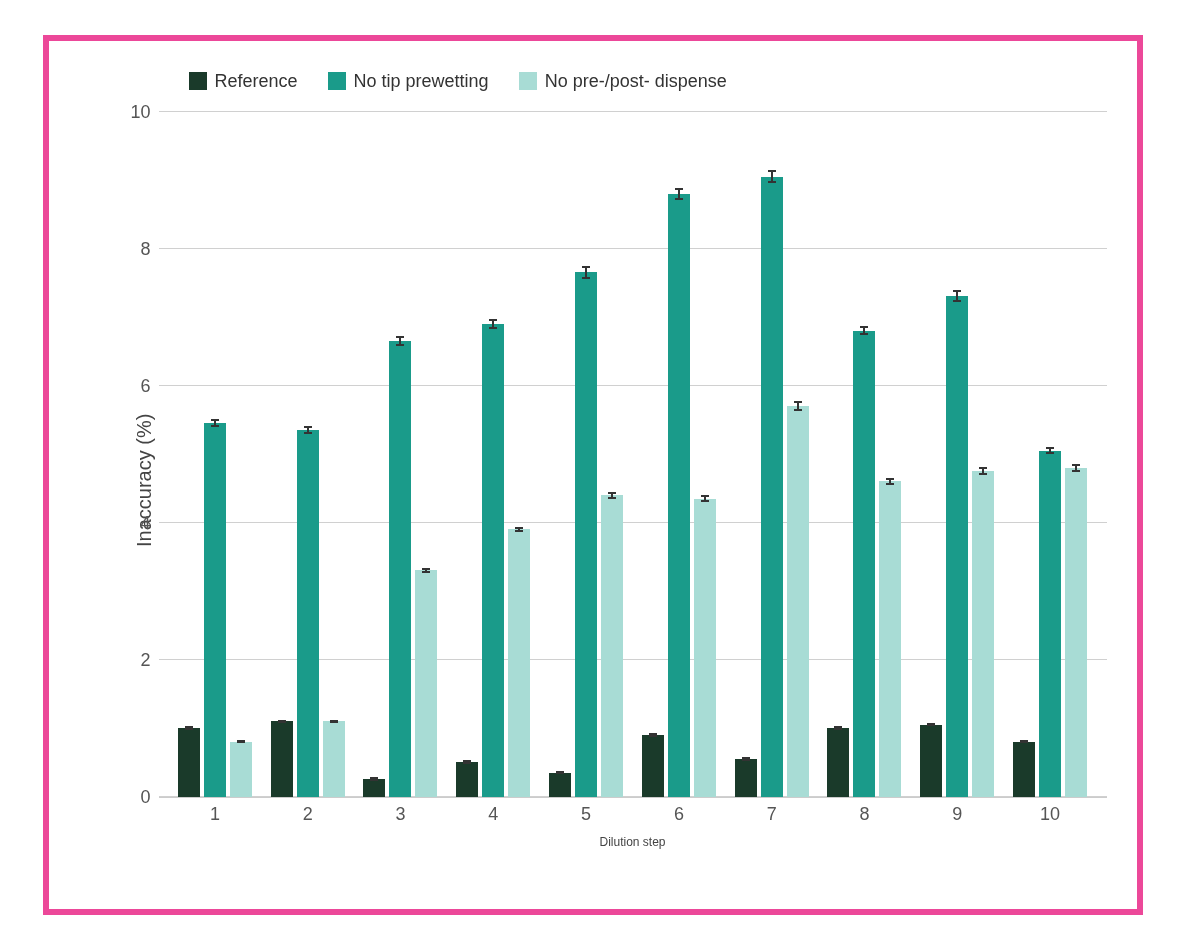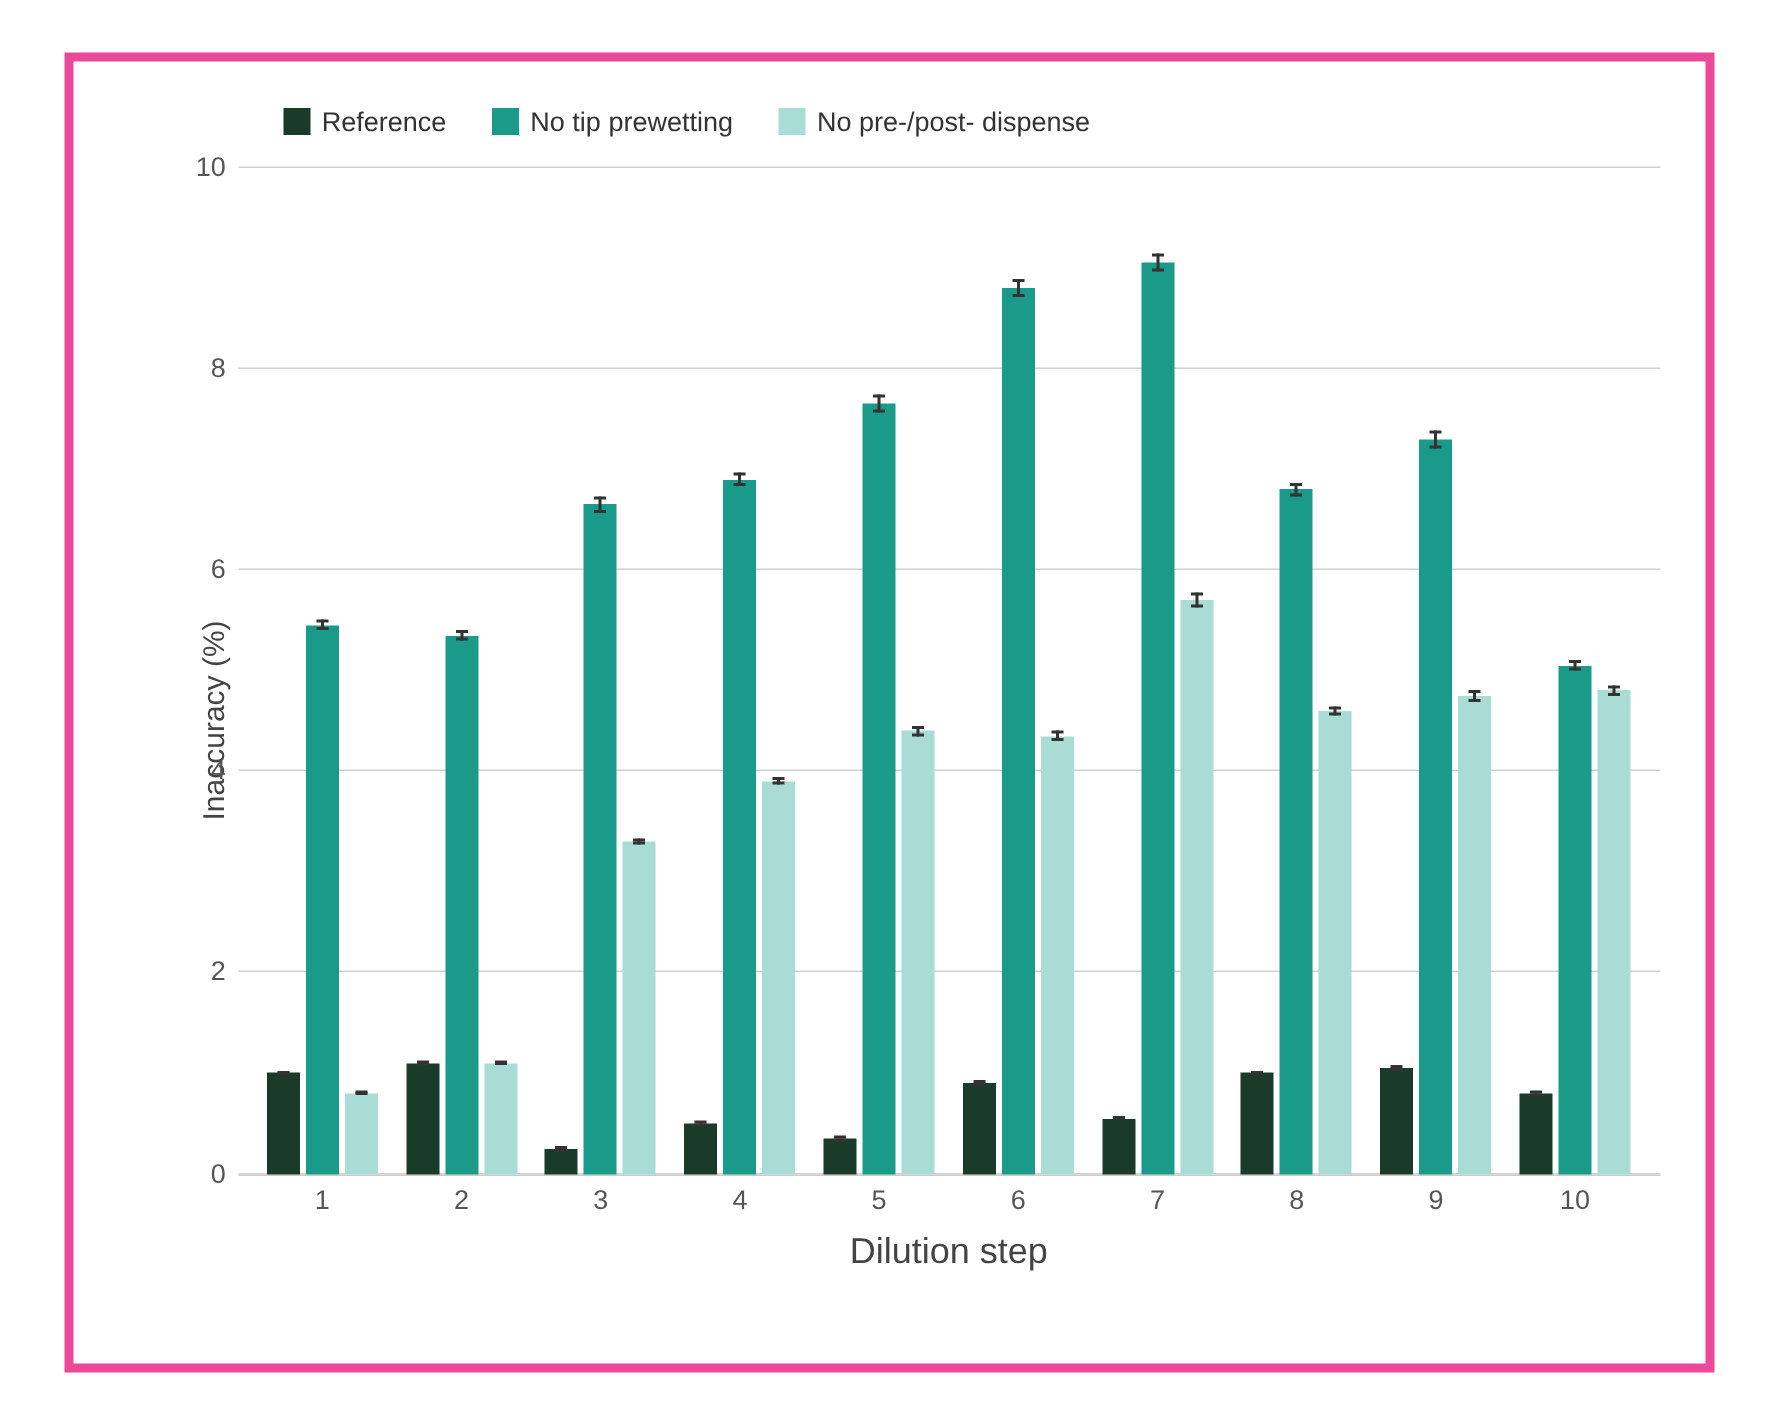--- a/index.html
+++ b/index.html
@@ -136,21 +136,21 @@
     }
     .x-tick {
       flex: 1;
       text-align: center;
       font-size: 18px;
       color: #555;
       padding-top: 6px;
     }
     .x-axis-label {
       text-align: center;
-      font-size: 24px;
+      font-size: 12px;
       color: #444;
       padding-top: 10px;
     }
   </style>
 </head>
 <body>
 
 <div class="chart-container">
 
   <div class="legend">

